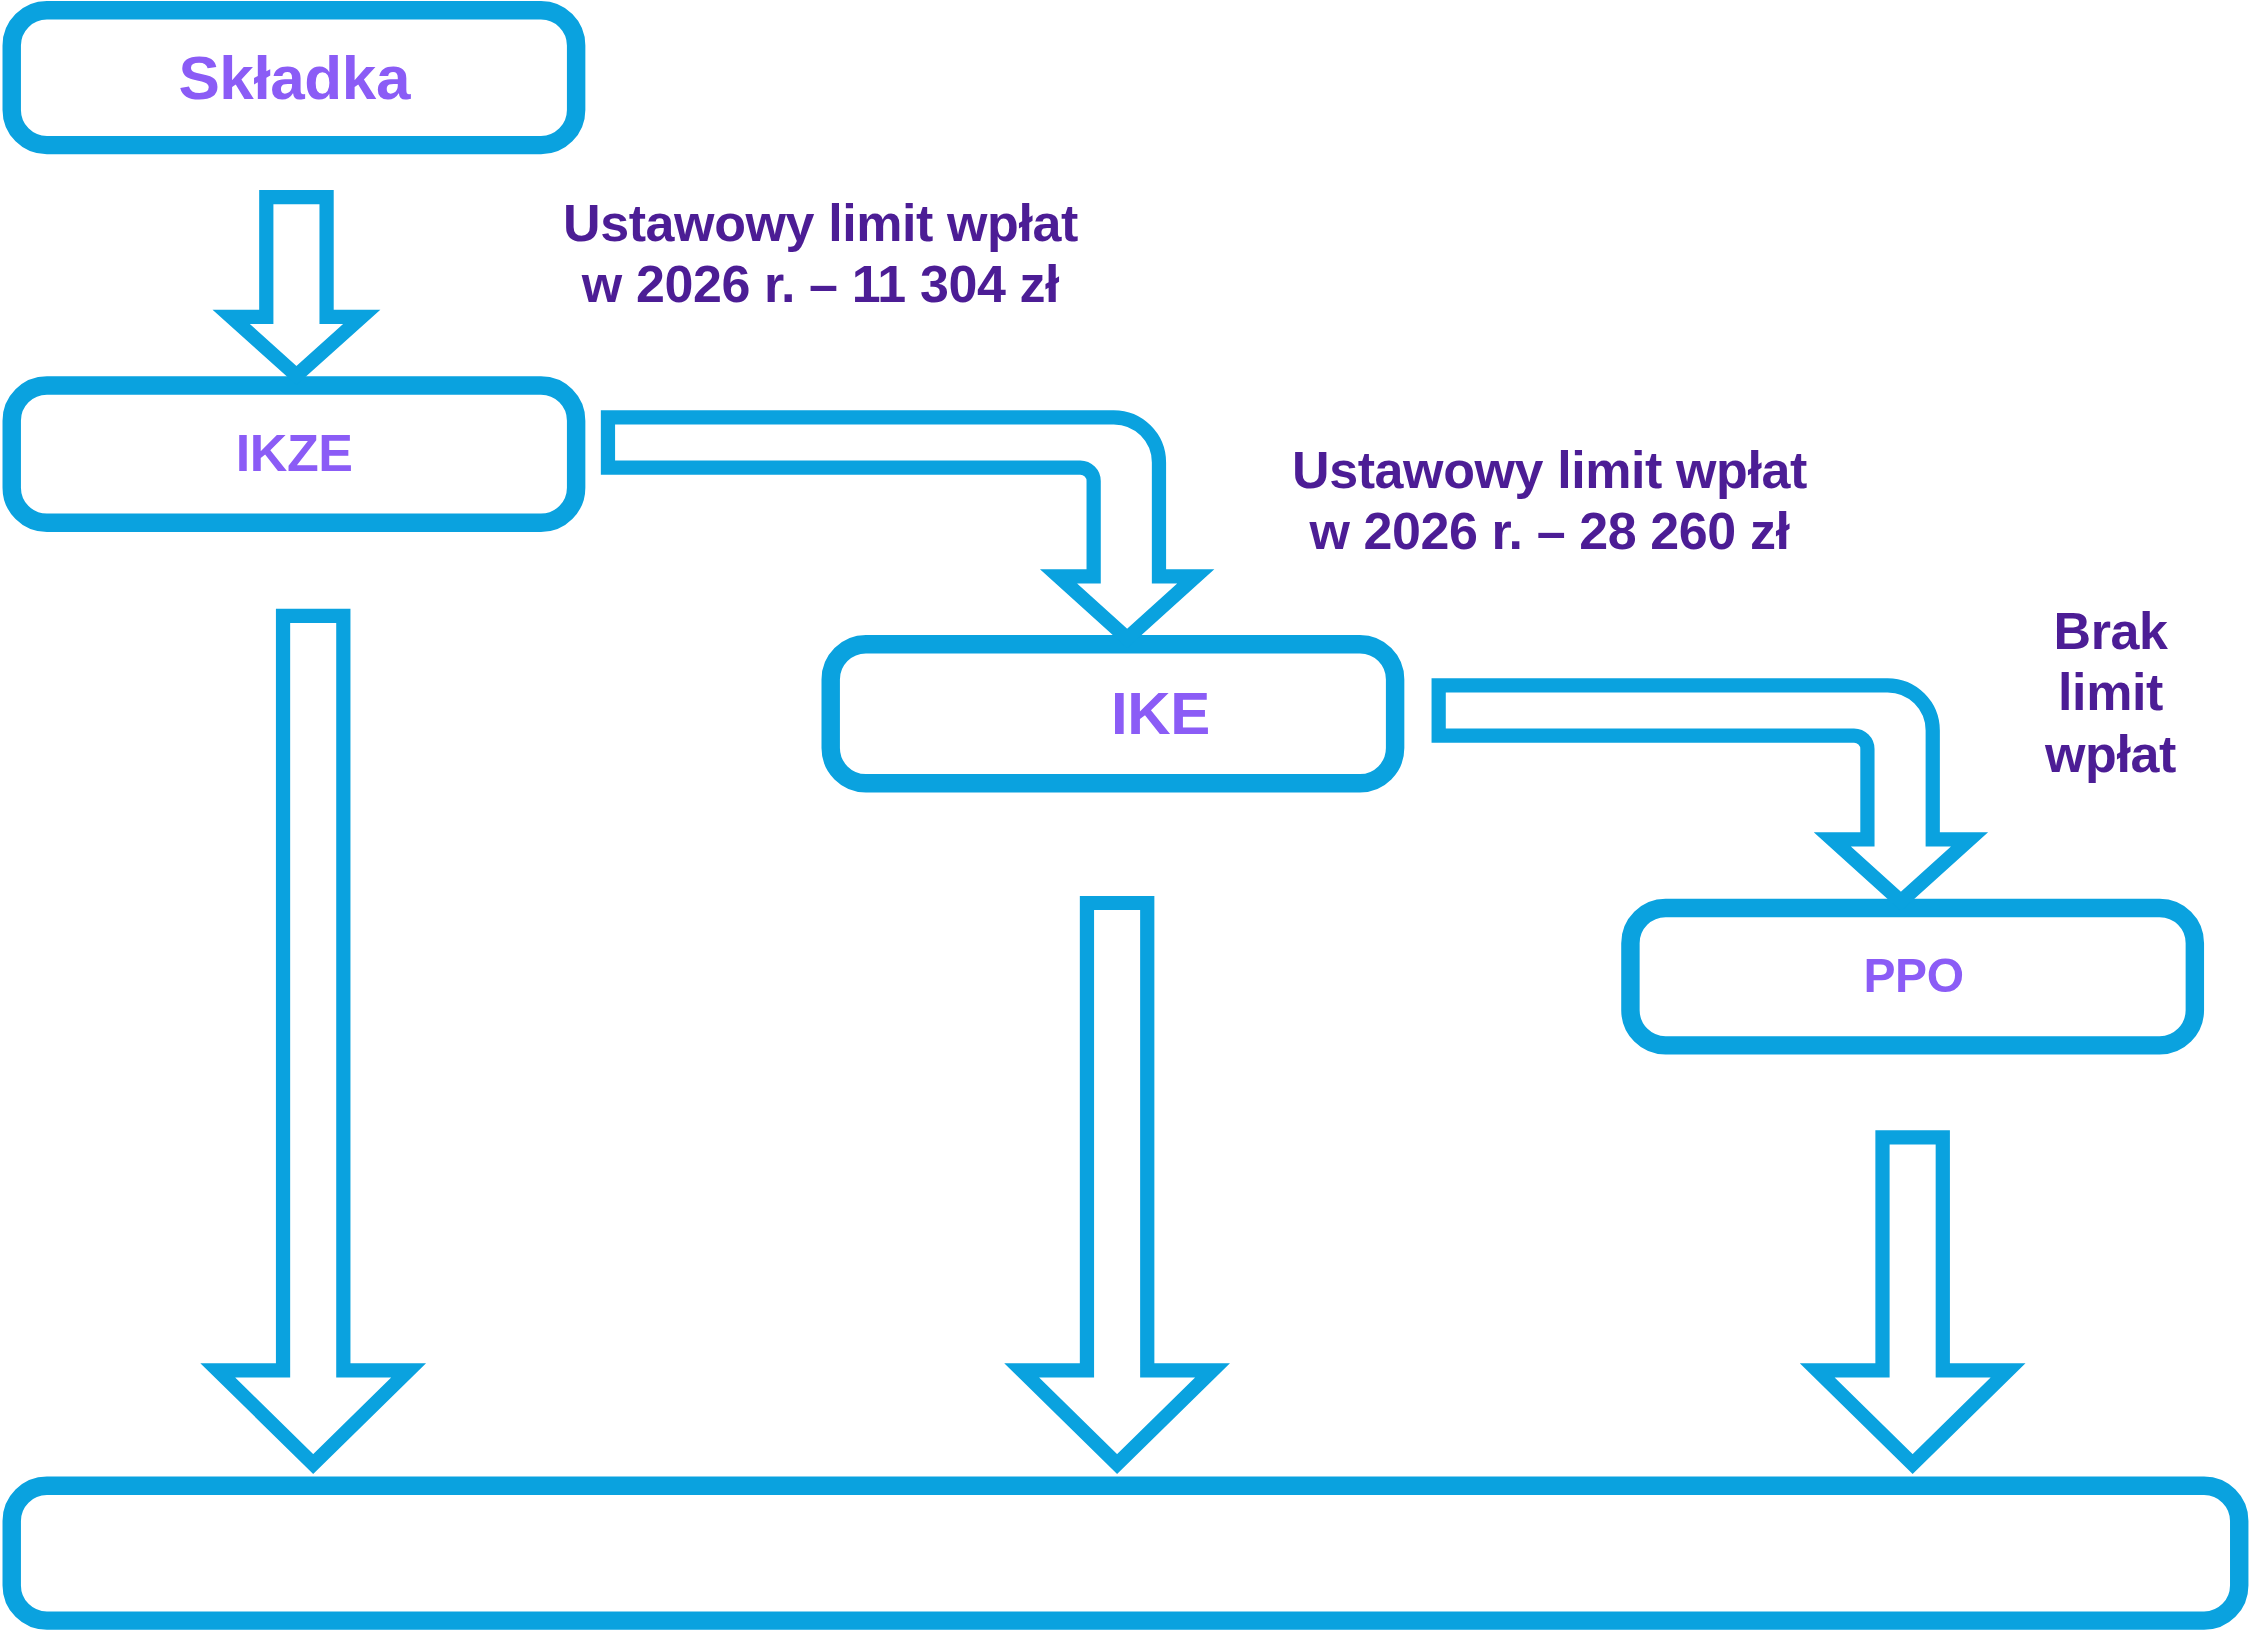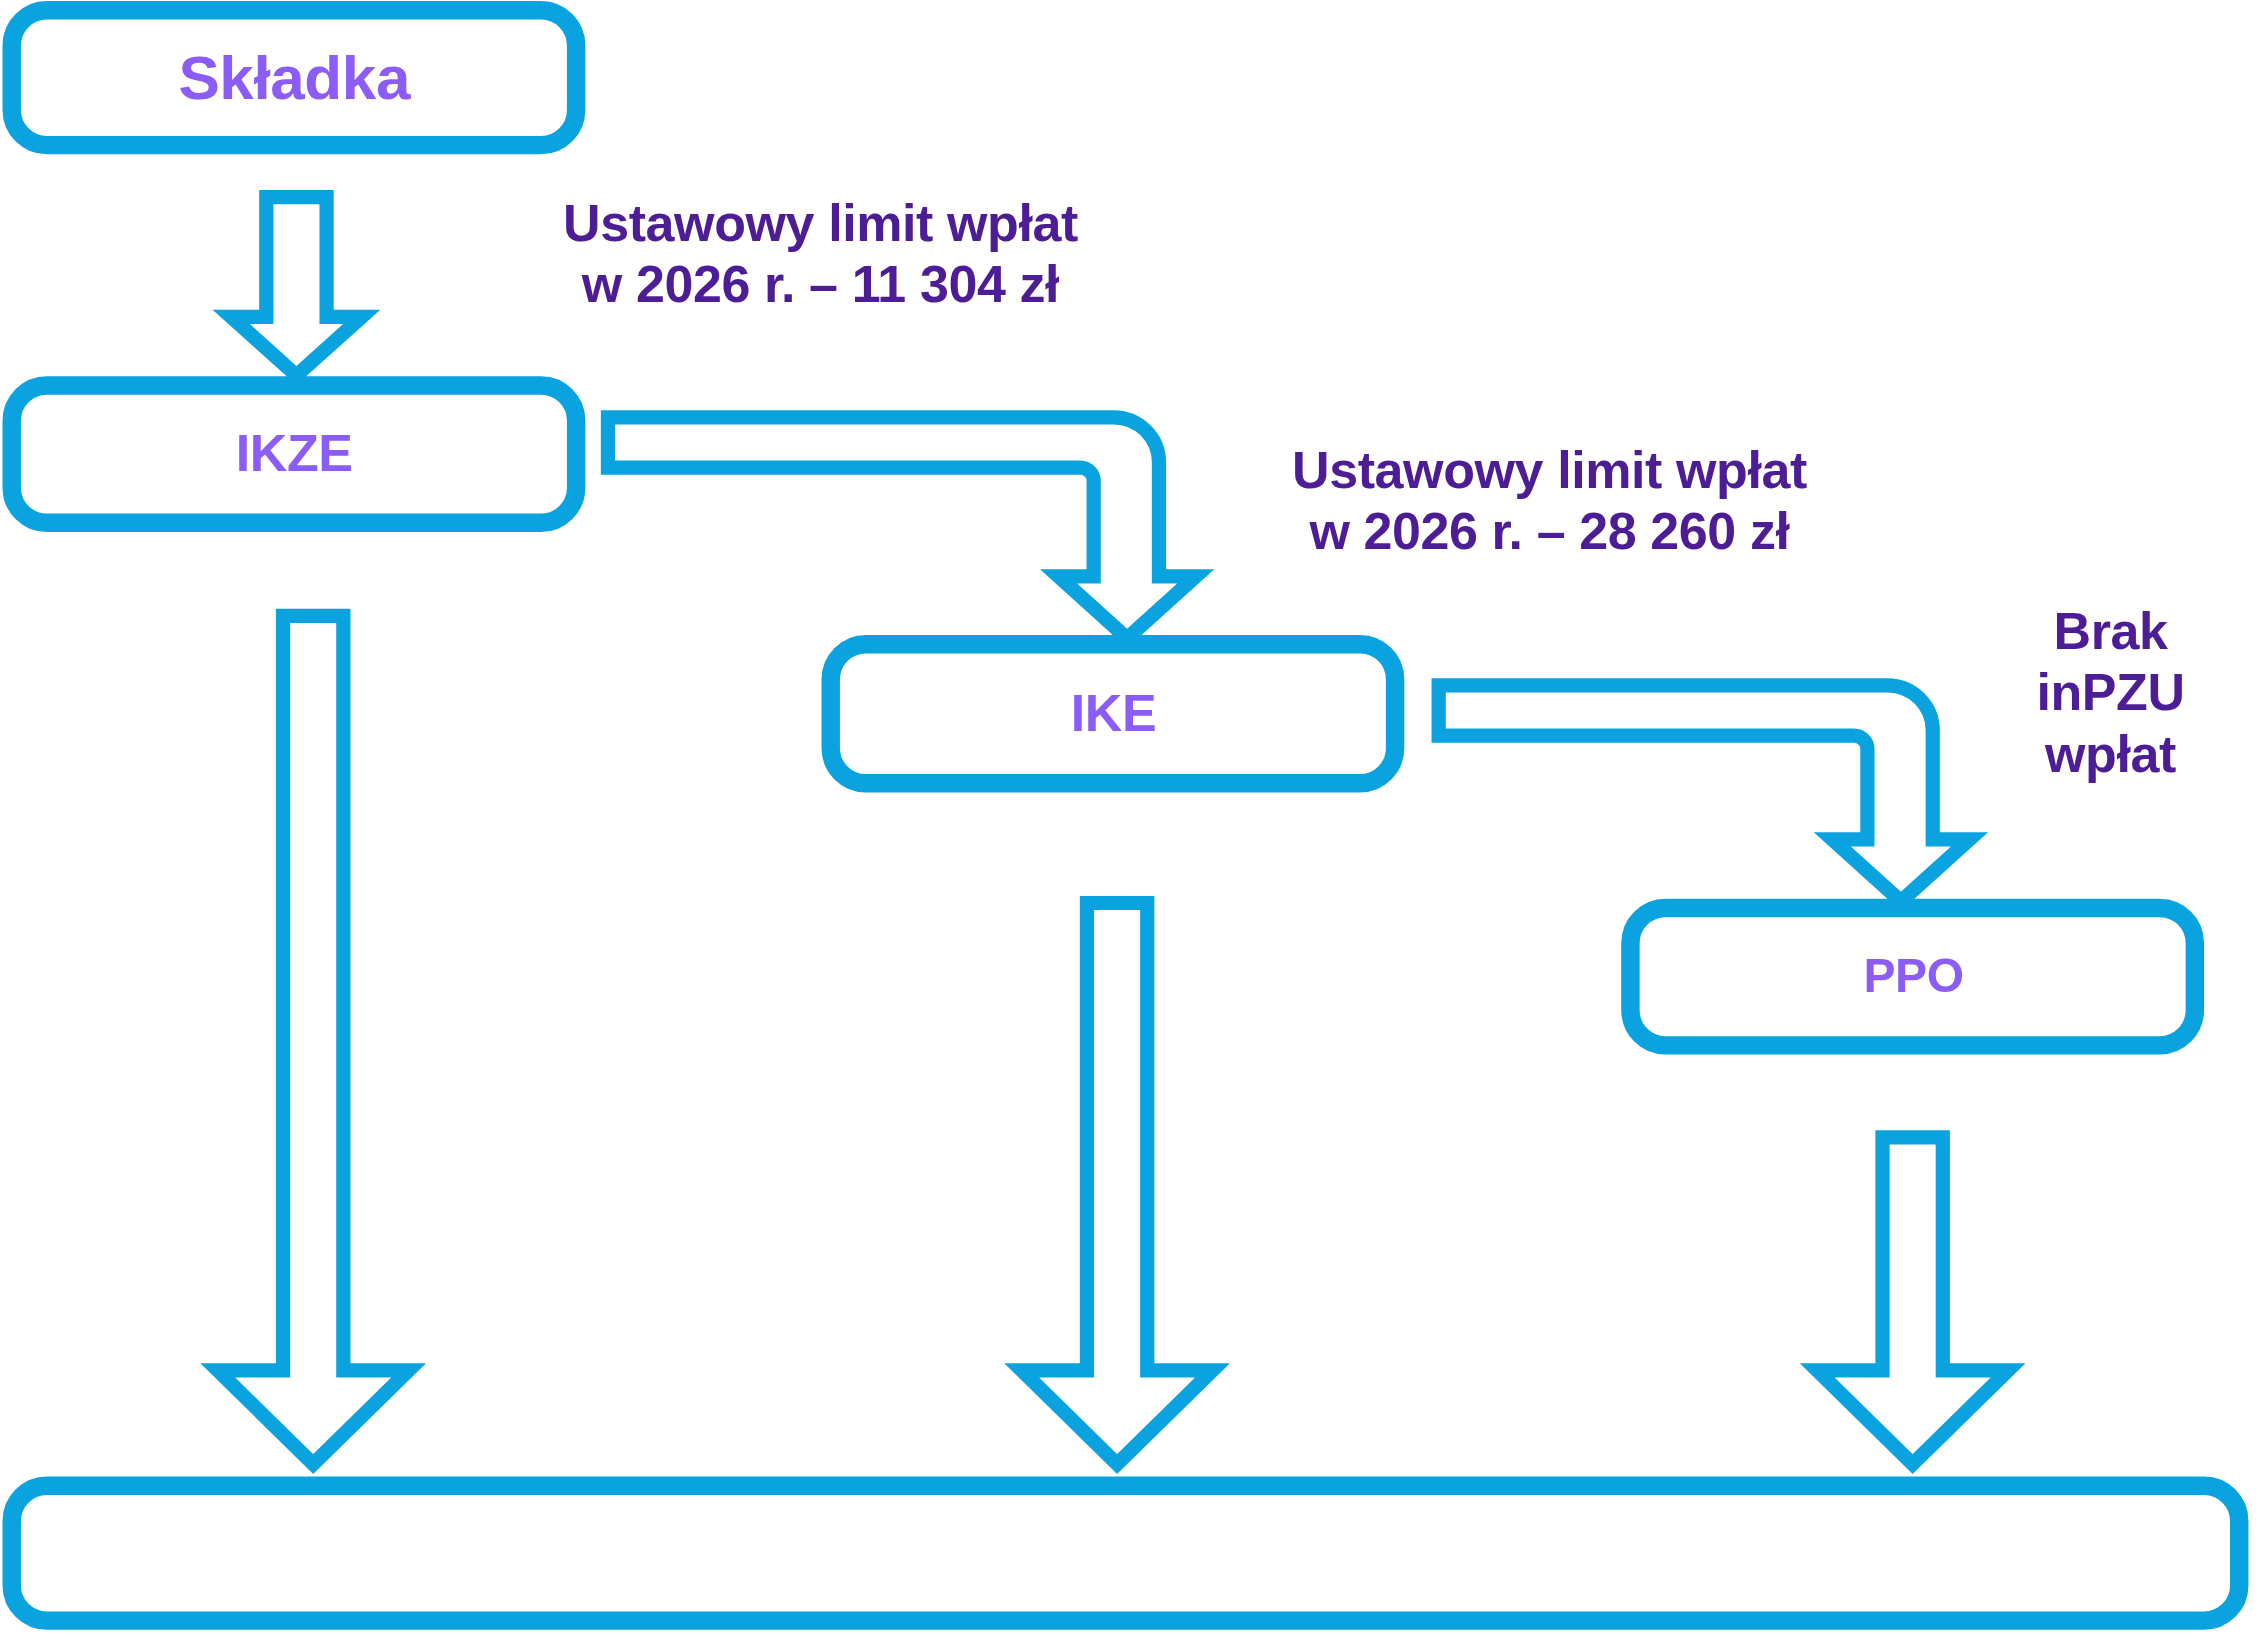--- a/index.html
+++ b/index.html
@@ -39,21 +39,21 @@
   .edge-label {
     position: absolute;
     color: #4c1d95;
     font-weight: bold;
     letter-spacing: -0.4px;
     line-height: 1.18;
     white-space: pre-line;
   }
   .lbl-skladka   { left:   1.7px; top:    0px; width: 585px; height: 155px; font-size: 62px; }
   .lbl-ikze      { left:   1.7px; top:  375px; width: 585px; height: 157px; font-size: 52px; }
-  .lbl-ike       { left: 821px; top:  634px; width: 585px; height: 159px; font-size: 52px; }
+  .lbl-ike       { left: 821px; top:  634px; width: 585px; height: 159px; font-size: 60px; padding-left: 47px; }
   .lbl-ppo       { left:1621px; top: 898px; width: 585px; height: 157px; font-size: 48px; }
   .lbl-fundusz   { left:   1.7px; top: 1476px; width:2228px; height: 155px; font-size: 62px; }
 
   .lbl-limit1 { left: 469px;  top:  193px; width: 703px; text-align: center; font-size: 52px; }
   .lbl-limit2 { left: 1198px; top:  440px; width: 703px; text-align: center; font-size: 52px; }
   .lbl-brak   { left: 1985px; top:  601px; width: 251px; text-align: center; font-size: 52px; }
 </style>
 </head>
 <body>
 
@@ -143,17 +143,17 @@
   <div class="node-label lbl-ppo">PPO</div>
 
 
   <div class="edge-label lbl-limit1">Ustawowy limit wpłat
 w 2026 r. – 11 304 zł</div>
 
   <div class="edge-label lbl-limit2">Ustawowy limit wpłat
 w 2026 r. – 28 260 zł</div>
 
   <div class="edge-label lbl-brak">Brak
-inPZU
+limit
 wpłat</div>
 
 </div>
 
 
 </body></html>

